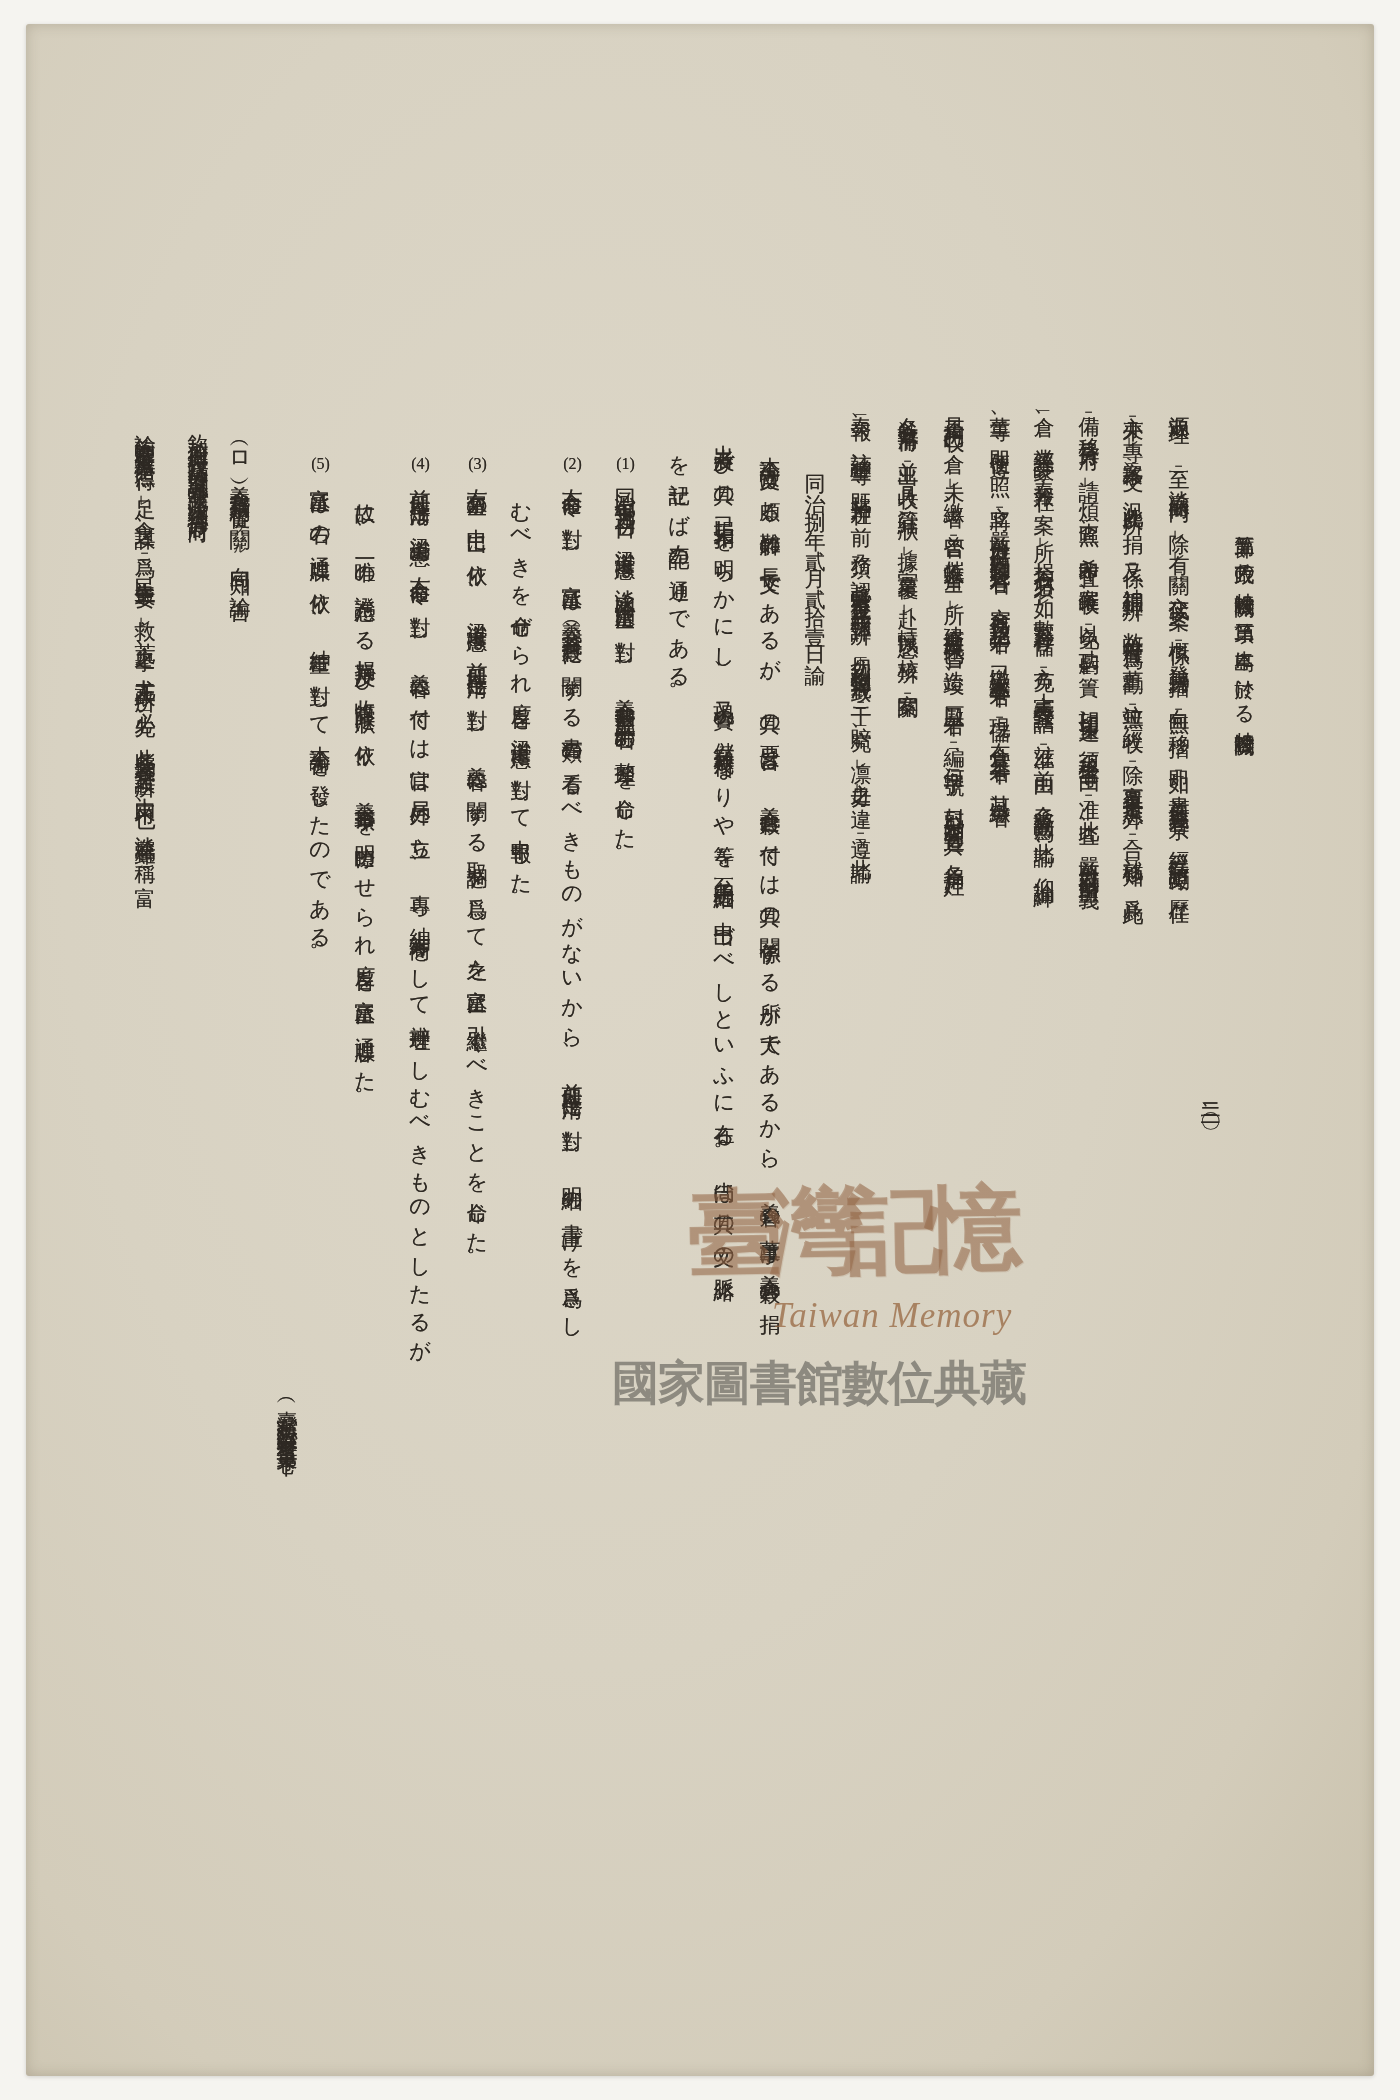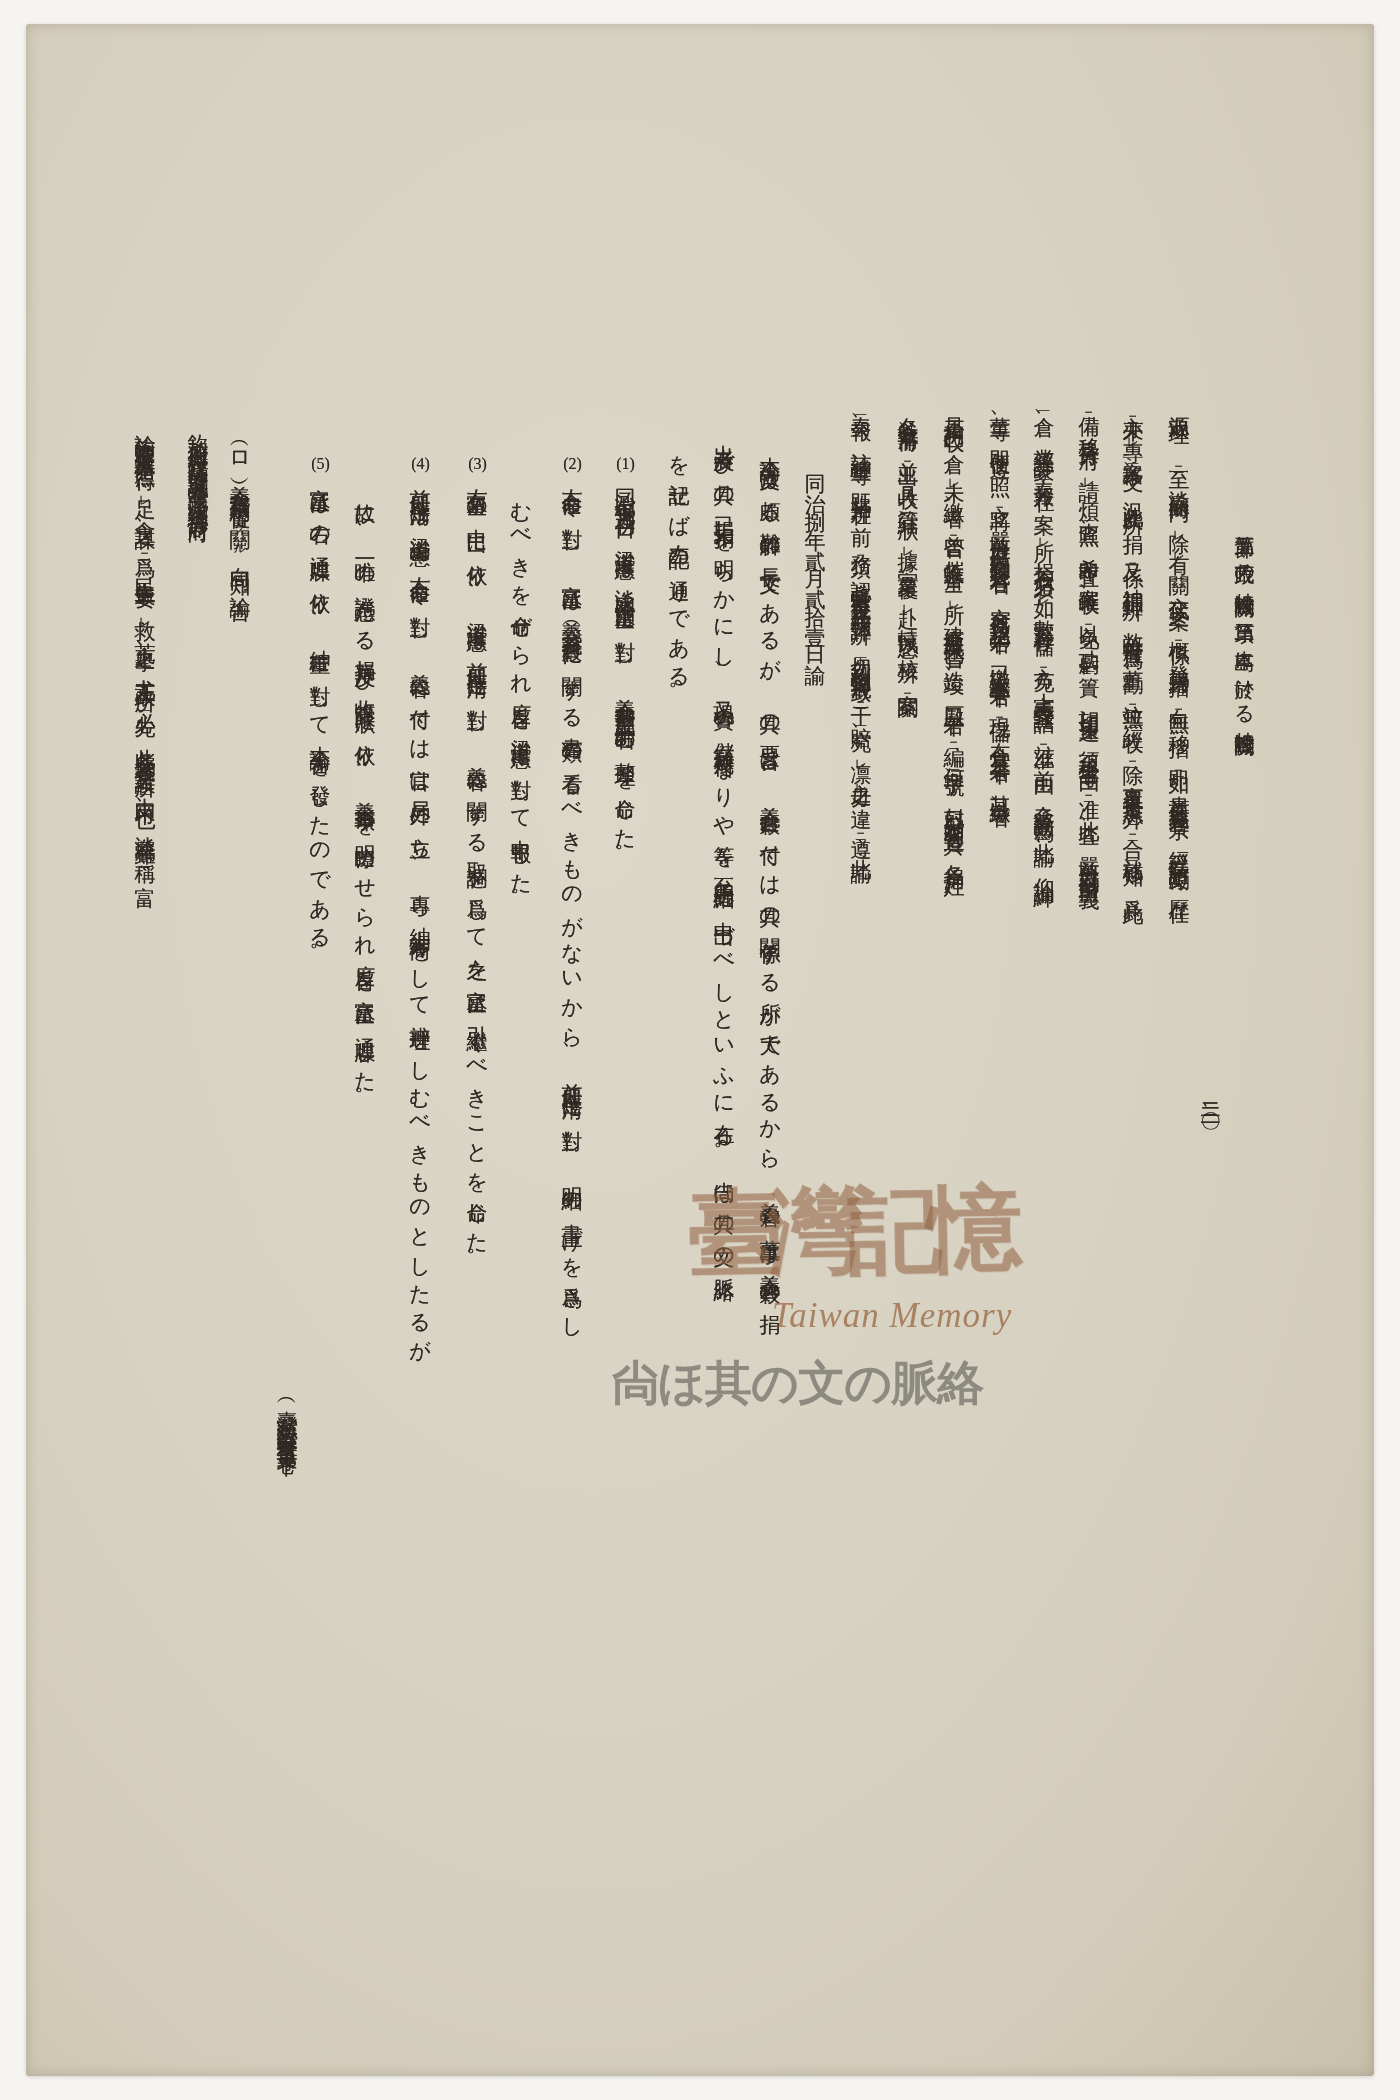--- a/index.html
+++ b/index.html
@@ -89,13 +89,13 @@
     <div class="col" style="left: 351px; top: 487px;">故に、唯一の證憑たる捐單及び收管限狀に依り、義谷事項を明瞭にせられ度旨を富丞に通牒した。</div>
     <div class="col" style="left: 306px; top: 455px;"><span class="tcy">(5)</span>富丞は右の通牒に依り、紳董に對して本諭告を發したのである。</div>
     <div class="col" style="left: 273px; top: 1390px;">（臺灣私法附錄參考書第一卷下）</div>
     <div class="col" style="left: 226px; top: 433px;">（ロ）義倉穀捐納督促<span class="kt">ニ</span>關<span class="kt">スル</span>向同知<span class="kt">ノ</span>諭告</div>
     <div class="col" style="left: 184px; top: 418px;">欽加府衘持授福防分府調署臺灣北路淡水總捕分府向</div>
     <div class="col" style="left: 131px; top: 418px;">諭飭査覆催繳事」照得、足<span class="kt">レ</span>食之謀、爲<span class="kt">ニ</span>民生最要<span class="kt">一</span>、救<span class="kt">レ</span>荒之擧、尤王政所<span class="kt">ニ</span>必先<span class="kt">一</span>、此各屬義倉之設所<span class="kt">ニ</span>由來<span class="kt">一</span>也、淡屬雖<span class="kt">レ</span>稱<span class="kt">ニ</span>富</div>
   </div>
 
 <div class="wm-title">臺灣記憶</div>
 <div class="wm-sub">Taiwan Memory</div>
-<div class="wm-caption">尙ほ其の文の脈絡</div>
+<div class="wm-caption">國家圖書館數位典藏</div>
 
 </body></html>

